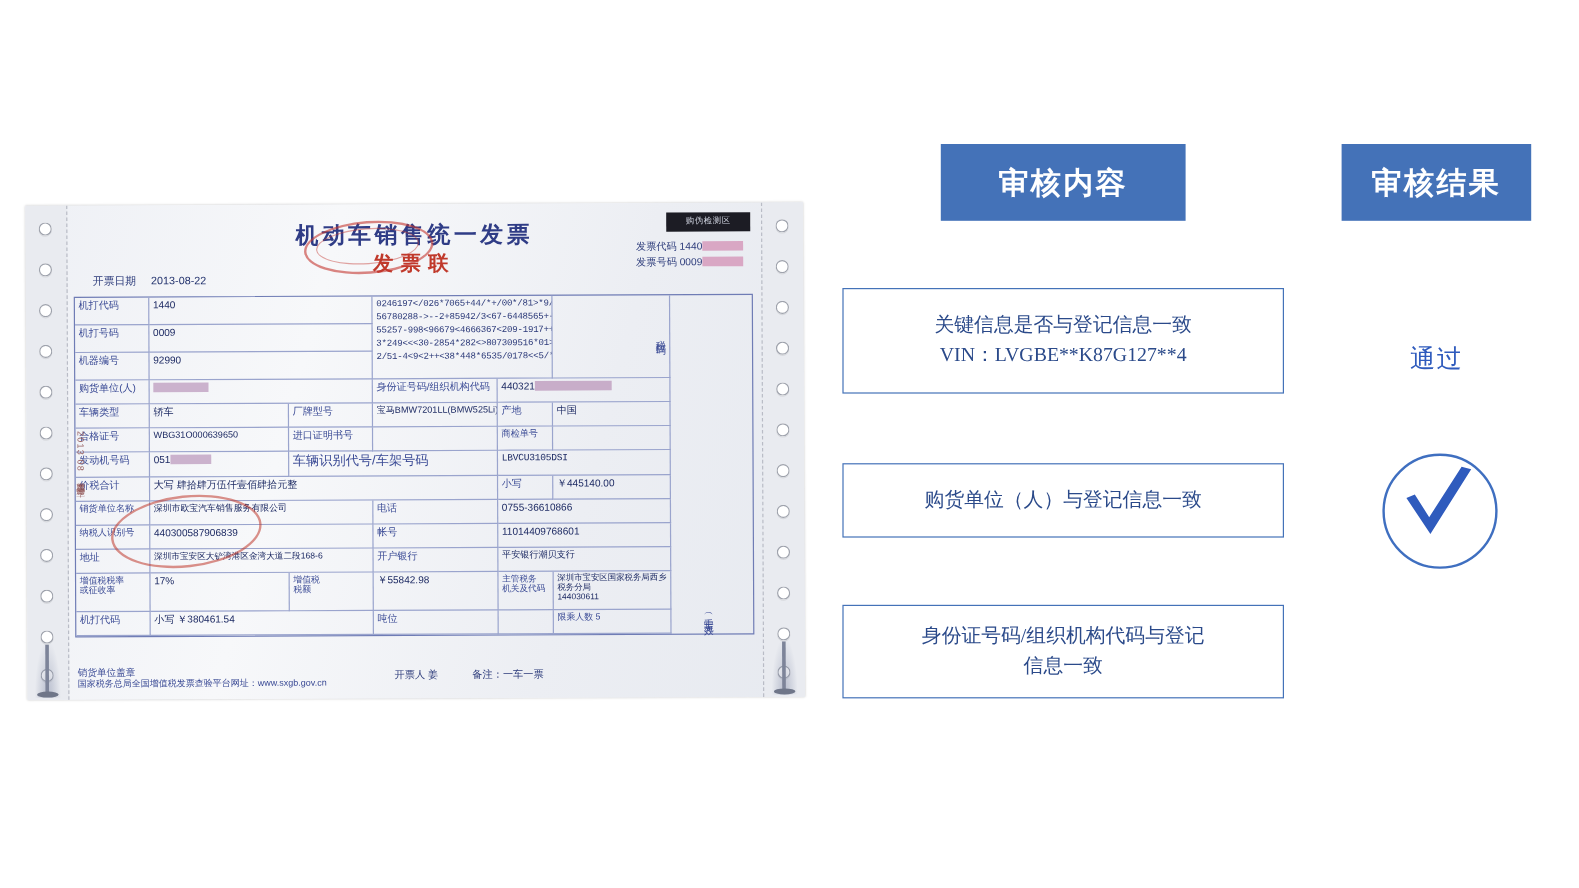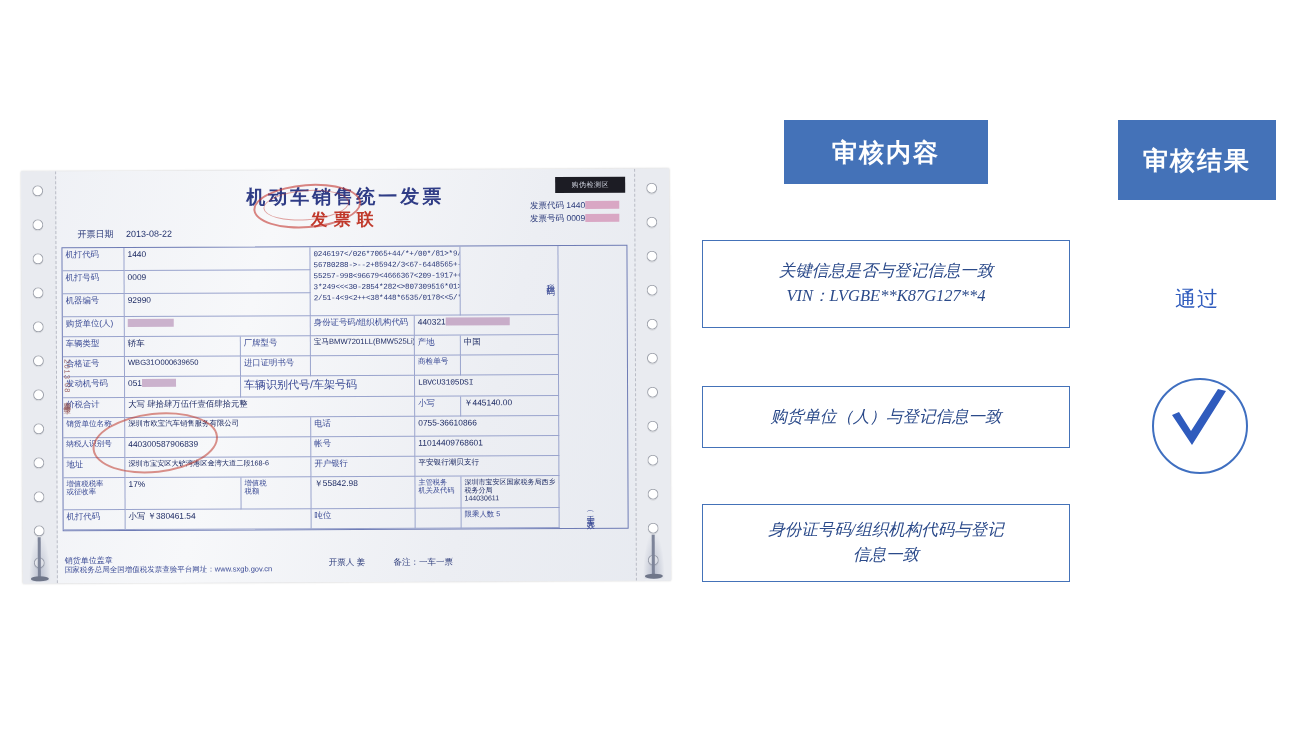--- a/index.html
+++ b/index.html
@@ -297,41 +297,40 @@
     left: 784px;
     top: 120px;
     width: 204px;
     height: 64px;
     font-size: 25px;
   }
   .hdr-result {
     left: 1118px;
     top: 120px;
     width: 158px;
-    height: 80px;
+    height: 64px;
     font-size: 25px;
   }
 
   .card {
     position: absolute;
     left: 702px;
     width: 368px;
     border: 1px solid #4472b8;
     background: #ffffff;
     color: #2b4a8a;
     font-family: "Liberation Serif", serif;
     font-size: 16.5px;
     line-height: 1.5;
     display: flex;
     align-items: center;
     justify-content: center;
     text-align: center;
     padding: 6px 10px;
     box-sizing: border-box;
-    font-style: italic;
   }
   .card-1 { top: 240px; height: 88px; }
   .card-2 { top: 386px; height: 62px; }
   .card-3 { top: 504px; height: 78px; }
   .card .line2 { display: block; }
 
   .pass-text {
     position: absolute;
     left: 1118px;
     top: 285px;

